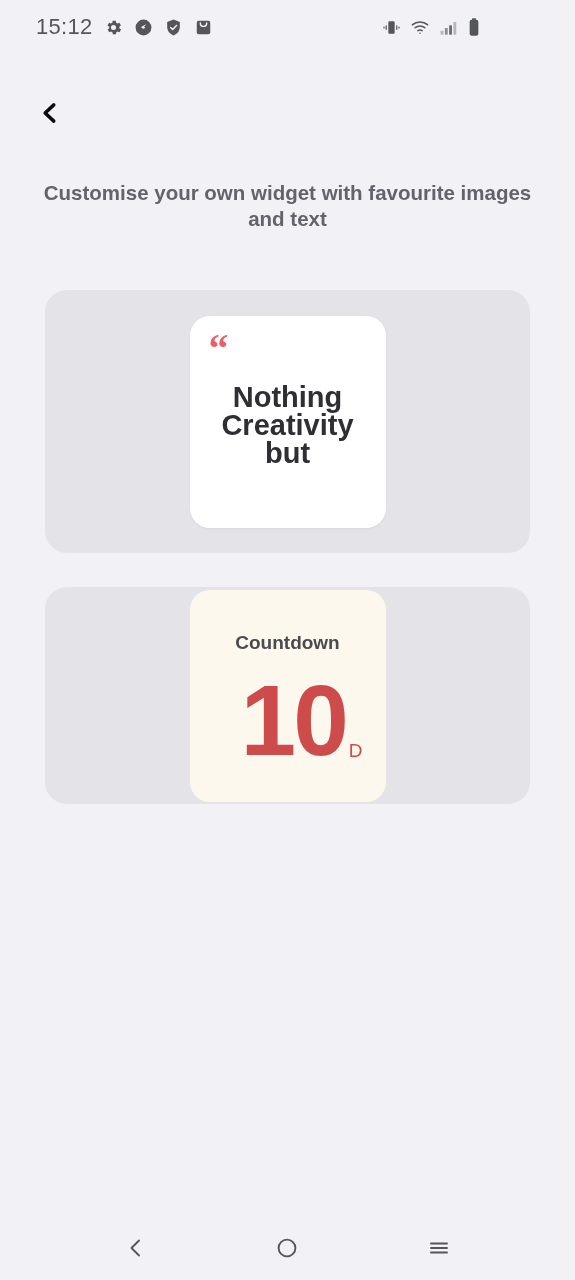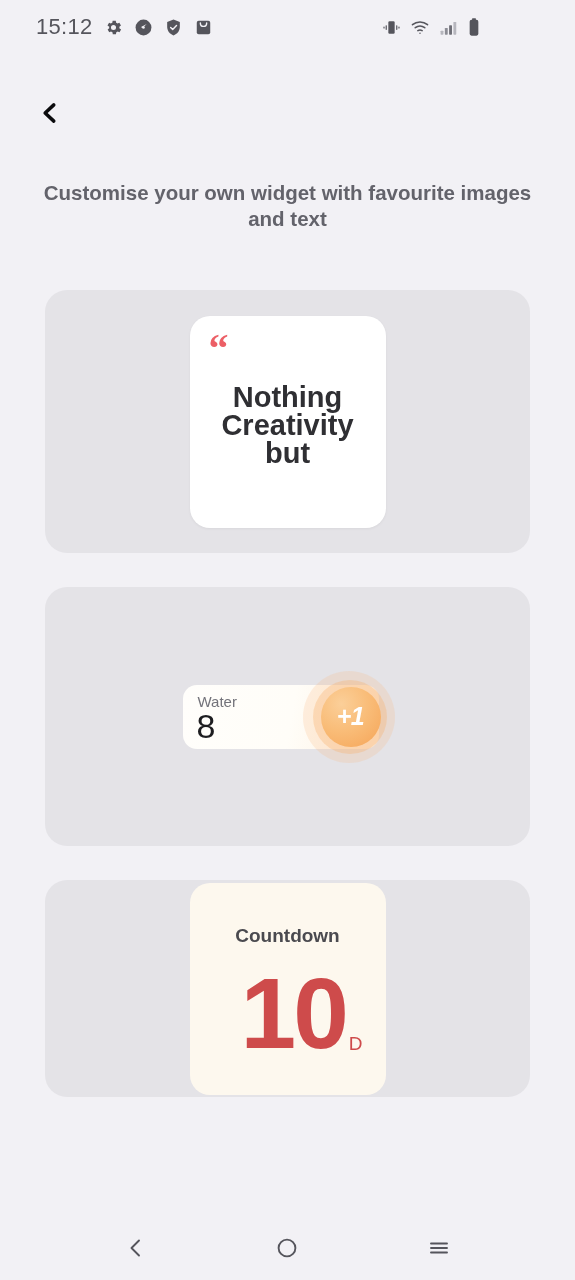--- a/index.html
+++ b/index.html
@@ -206,33 +206,20 @@
       <div class="quote-widget">
         <div class="quote-mark">“</div>
         <div class="quote-text">
           <div>Nothing</div>
           <div>Creativity</div>
           <div>but</div>
         </div>
       </div>
     </div>
 
-    <div class="card card-2">
-      <div class="water-wrap">
-        <div class="water-widget">
-          <div class="water-label">Water</div>
-          <div class="water-value">8</div>
-        </div>
-        <div class="glow-outer"></div>
-        <div class="glow-mid"></div>
-        <div class="plus-btn">
-          <span>+1</span>
-        </div>
-      </div>
-    </div>
 
     <div class="card card-3">
       <div class="countdown-widget">
         <div class="cd-title">Countdown</div>
         <div class="cd-row">
           <div class="cd-number">10</div>
           <div class="cd-unit">D</div>
         </div>
       </div>
     </div>

